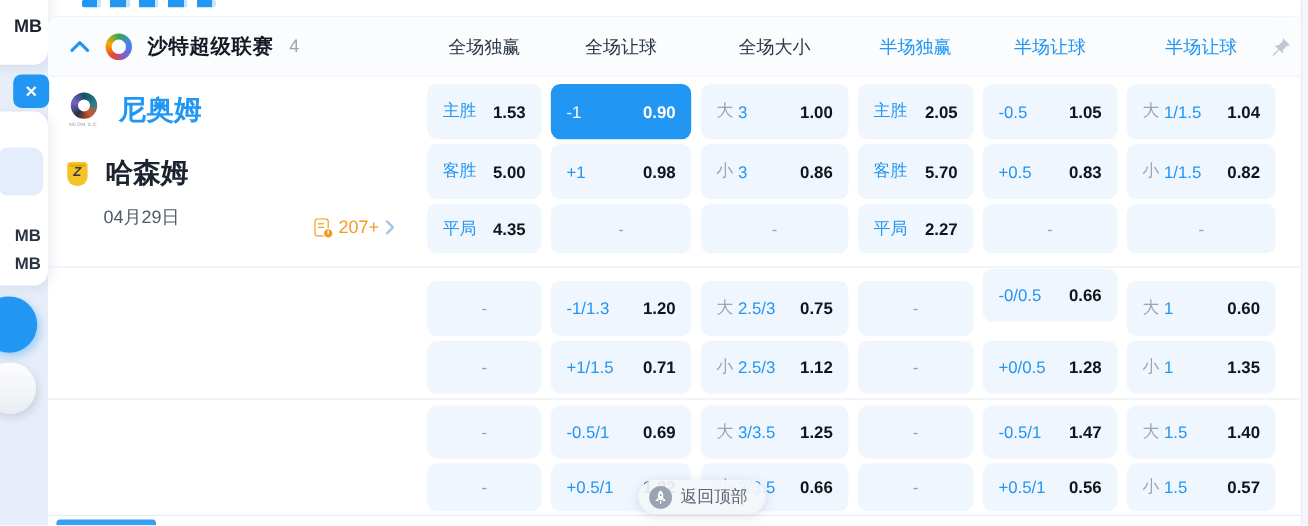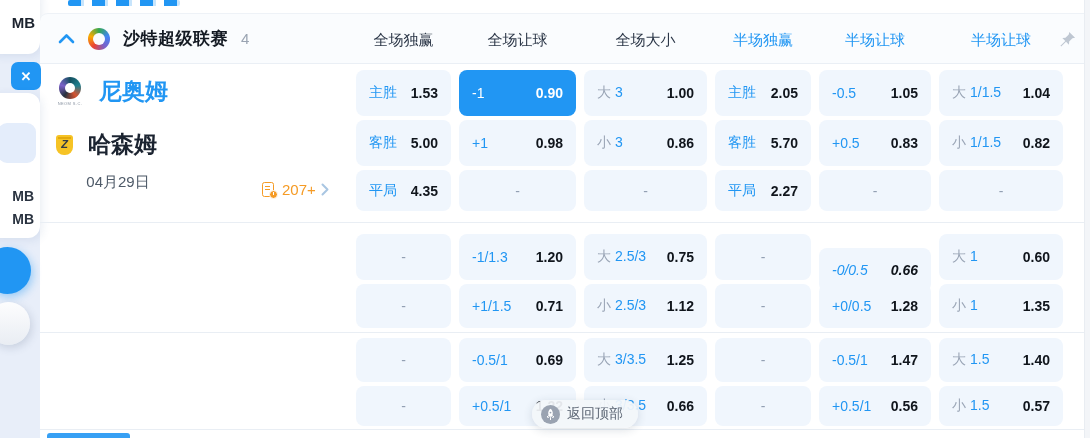--- a/index.html
+++ b/index.html
@@ -42,21 +42,21 @@
   .logo-ring::after{content:"";position:absolute;inset:5px;background:#fafcfe;border-radius:50%;}
   .col-label{position:absolute;top:16px;height:20px;line-height:20px;text-align:center;
              font-size:15px;color:#2c3748;cursor:pointer;}
   .col-label.active{color:#2196f3;}
   .pin{position:absolute;right:8px;top:16px;opacity:.9;}
 
   
   .cell{position:absolute;background:#f0f6fd;border-radius:8px;display:flex;
         align-items:center;justify-content:space-between;padding:0 13px;box-sizing:border-box;
         cursor:pointer;}
-  .cell .pre{display:flex;align-items:flex-start;gap:4px;font-size:14px;}
+  .cell .pre{display:flex;align-items:center;gap:4px;font-size:14px;}
   .cell .g{color:#9aa5b6;}
   .cell .b{color:#2196f3;}
   .cell .v{font-size:14px;font-weight:700;color:#10151c;}
   .cell.sel{background:#2196f3;}
   .cell.sel .b,.cell.sel .v{color:#fff;}
   .cell.dashcell{justify-content:center;cursor:default;}
   .cell .dash{color:#93a0b3;font-size:14px;}
 
   .hr{position:absolute;left:40px;width:1045px;height:1px;background:#e9eef4;}
 
@@ -289,21 +289,21 @@
       <div class="cell" style="left: 584px; top: 234px; width: 123px; height: 46px;">
         <span class="pre">
           <span class="g">大</span>
           <span class="b">2.5/3</span>
         </span>
         <span class="v">0.75</span>
       </div>
       <div class="cell dashcell" style="left: 715px; top: 234px; width: 96px; height: 46px;">
         <span class="dash">-</span>
       </div>
-      <div class="cell" style="left: 819px; top: 248px; width: 112px; height: 44px; font-style: italic;">
+      <div class="cell" style="left: 819px; top: 224px; width: 112px; height: 44px;">
         <span class="pre">
           <span class="b">-0/0.5</span>
         </span>
         <span class="v">0.66</span>
       </div>
       <div class="cell" style="left: 939px; top: 234px; width: 124px; height: 46px;">
         <span class="pre">
           <span class="g">大</span>
           <span class="b">1</span>
         </span>

